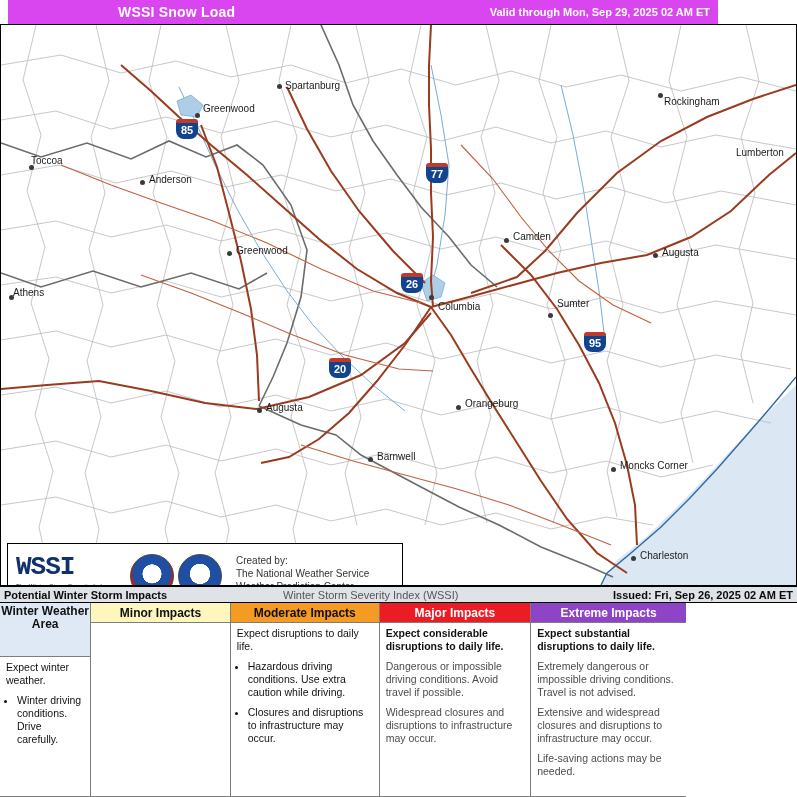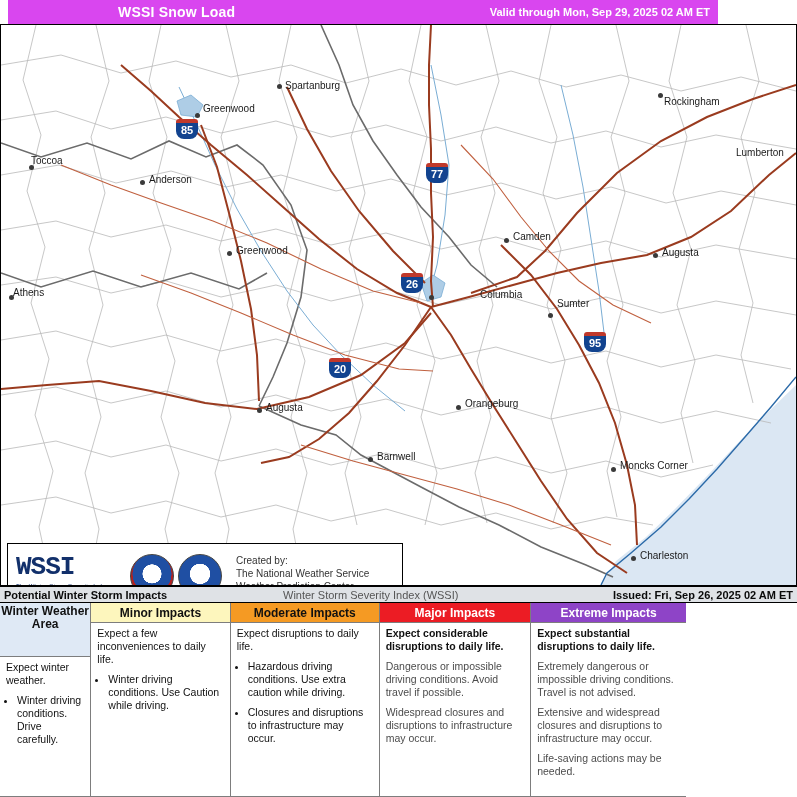--- a/index.html
+++ b/index.html
@@ -226,21 +226,21 @@
       <div class="citydot" style="left:503px;top:213px;"></div>
       <div class="citylabel" style="left:512px;top:206px;">Camden</div>
 
       <div class="citydot" style="left:652px;top:228px;"></div>
       <div class="citylabel" style="left:661px;top:222px;">Augusta</div>
 
       <div class="citydot" style="left:8px;top:270px;"></div>
       <div class="citylabel" style="left:12px;top:262px;">Athens</div>
 
       <div class="citydot" style="left:428px;top:270px;"></div>
-      <div class="citylabel" style="left:437px;top:264px;margin-left:42px;">Columbia</div>
+      <div class="citylabel" style="left:437px;top:276px;">Columbia</div>
 
       <div class="citydot" style="left:547px;top:288px;"></div>
       <div class="citylabel" style="left:556px;top:273px;">Sumter</div>
 
       <div class="citydot" style="left:256px;top:383px;"></div>
       <div class="citylabel" style="left:265px;top:377px;text-align:center;">Augusta</div>
 
       <div class="citydot" style="left:455px;top:380px;"></div>
       <div class="citylabel" style="left:464px;top:373px;">Orangeburg</div>
 
@@ -304,26 +304,20 @@
       <div class="lbody">
         <p>Expect winter weather.</p>
         <ul>
           <li>Winter driving conditions. Drive carefully.</li>
         </ul>
       </div>
     </div>
 
     <div class="lcol" style="width:162px;">
       <div class="lhead w1">Minor Impacts</div>
-      <div class="lbody">
-        <p>Expect a few inconveniences to daily life.</p>
-        <ul>
-          <li>Winter driving conditions. Use Caution while driving.</li>
-        </ul>
-      </div>
     </div>
 
     <div class="lcol" style="width:173px;">
       <div class="lhead w2">Moderate Impacts</div>
       <div class="lbody">
         <p>Expect disruptions to daily life.</p>
         <ul>
           <li>Hazardous driving conditions. Use extra caution while driving.</li>
           <li>Closures and disruptions to infrastructure may occur.</li>
         </ul>

